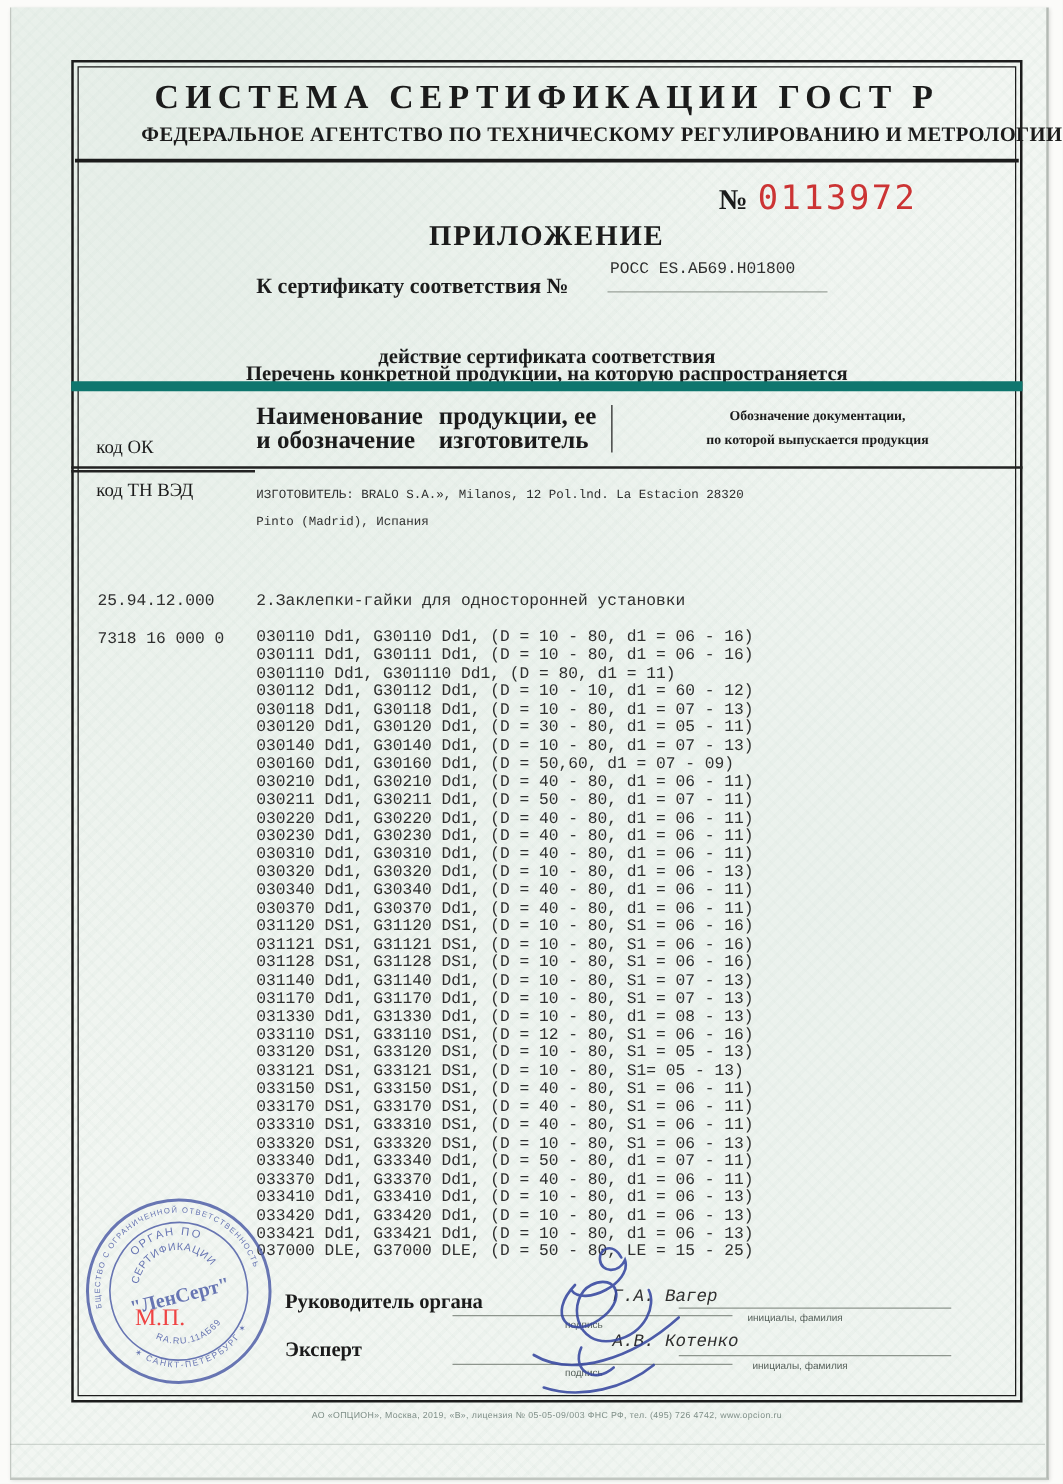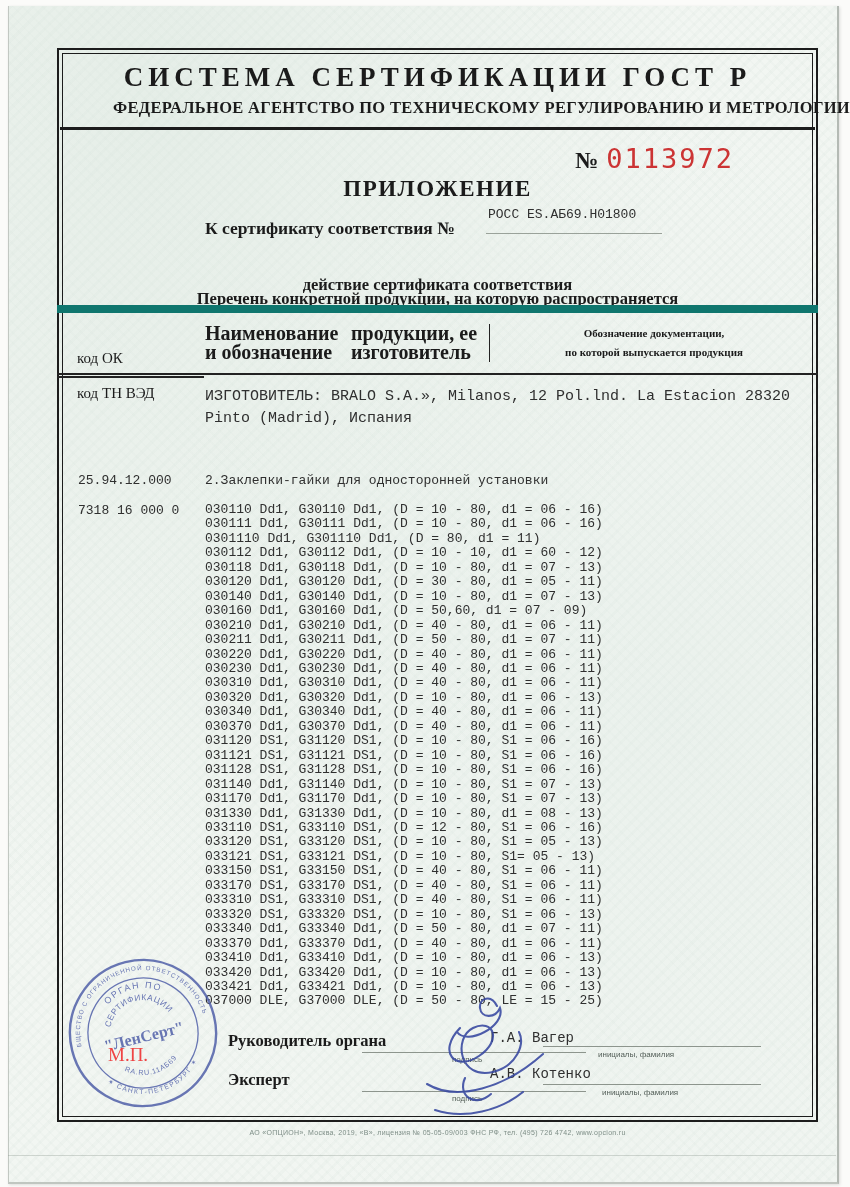--- a/index.html
+++ b/index.html
@@ -52,40 +52,40 @@
   .tcell{box-sizing:border-box;}
   .tcell-left{width:148px;border-right:1.5px solid #222;position:relative;}
   .tl-divider{position:absolute;left:0;right:0;top:33px;height:1.5px;background:#222;}
   .code-label{position:absolute;left:20px;font-size:15px;}
   .code-label.ok{top:7px;}
   .code-label.tnved{top:42px;}
   .tcell-mid{width:285px;border-right:1.5px solid #222;display:flex;flex-direction:row;justify-content:center;align-items:center;font-weight:bold;font-size:20px;line-height:19px;}
   .tcell-right{flex:1;display:flex;flex-direction:column;justify-content:center;align-items:center;font-weight:bold;font-size:11px;line-height:19px;}
 
   .mono{font-family:"Liberation Mono", monospace;color:#2f2f2f;}
-  .manufacturer{position:absolute;left:205px;top:386px;font-size:15px;line-height:22px;}
+  .manufacturer{position:absolute;left:205px;top:386px;font-size:10px;line-height:22px;}
   .code-ok-val{position:absolute;left:78px;top:473px;font-size:13px;}
   .group-title{position:absolute;left:205px;top:473px;font-size:13px;}
   .code-tnved-val{position:absolute;left:78px;top:503px;font-size:13px;}
   .items{position:absolute;left:205px;top:503px;font-size:13px;line-height:14.45px;}
 
   .sig-label{position:absolute;left:228px;font-weight:bold;font-size:16.5px;}
   .sig-label.head{top:1031px;}
   .sig-label.expert{top:1070px;}
   .rule{position:absolute;height:1px;background:#8d958d;}
   .sig-rule-1{left:362px;top:1052px;width:224px;}
   .sig-rule-2{left:362px;top:1091px;width:224px;}
   .name-rule-1{left:543px;top:1046px;width:218px;}
   .name-rule-2{left:543px;top:1084px;width:218px;}
   .tiny{position:absolute;font-family:"Liberation Sans",sans-serif;font-size:8px;color:#55605a;}
   .cap-sign-1{left:452px;top:1055px;}
   .cap-sign-2{left:452px;top:1094px;}
   .cap-name-1{left:598px;top:1050px;}
   .cap-name-2{left:602px;top:1088px;}
-  .sig-name{position:absolute;left:490px;font-size:14px;}
+  .sig-name{position:absolute;left:490px;font-size:14px;font-style:italic;}
   .sig-name.head{top:1030px;}
   .sig-name.expert{top:1066px;}
   .mp-label{position:absolute;left:108px;top:1044px;font-size:19px;color:#ef4444;}
 
   .stamp{position:absolute;left:65px;top:955px;width:156px;height:156px;opacity:.82;}
   .ink{position:absolute;left:405px;top:992px;width:205px;height:132px;}
 
   .footer-imprint{
     position:absolute;left:57px;top:1129px;width:761px;text-align:center;
     font-family:"Liberation Sans",sans-serif;font-size:7px;color:#7e8e87;letter-spacing:.3px;

